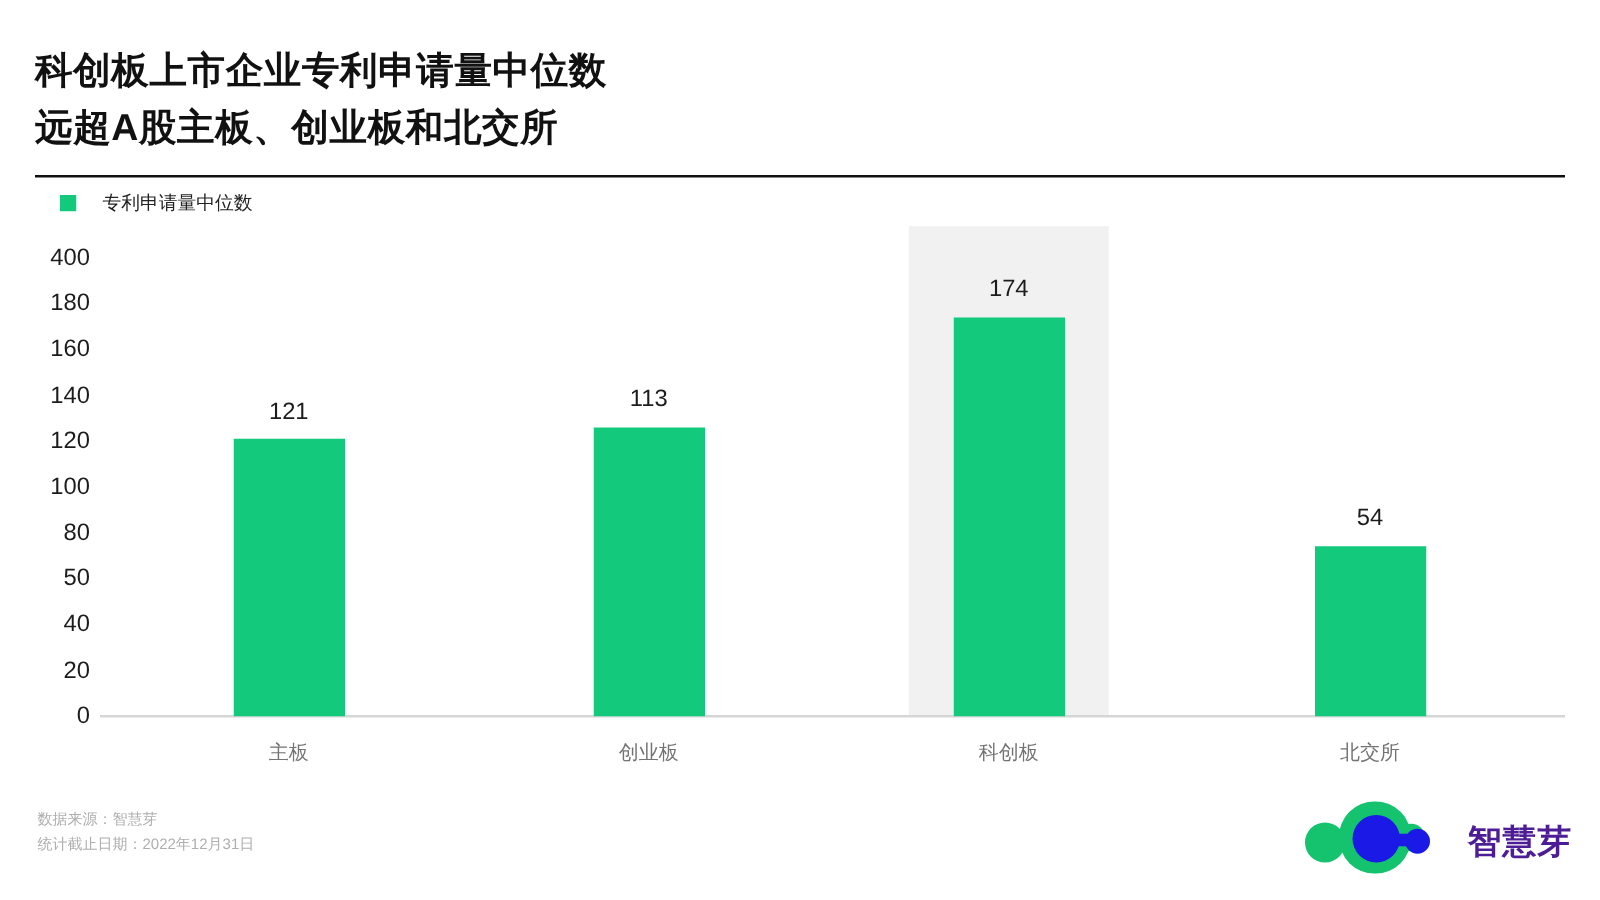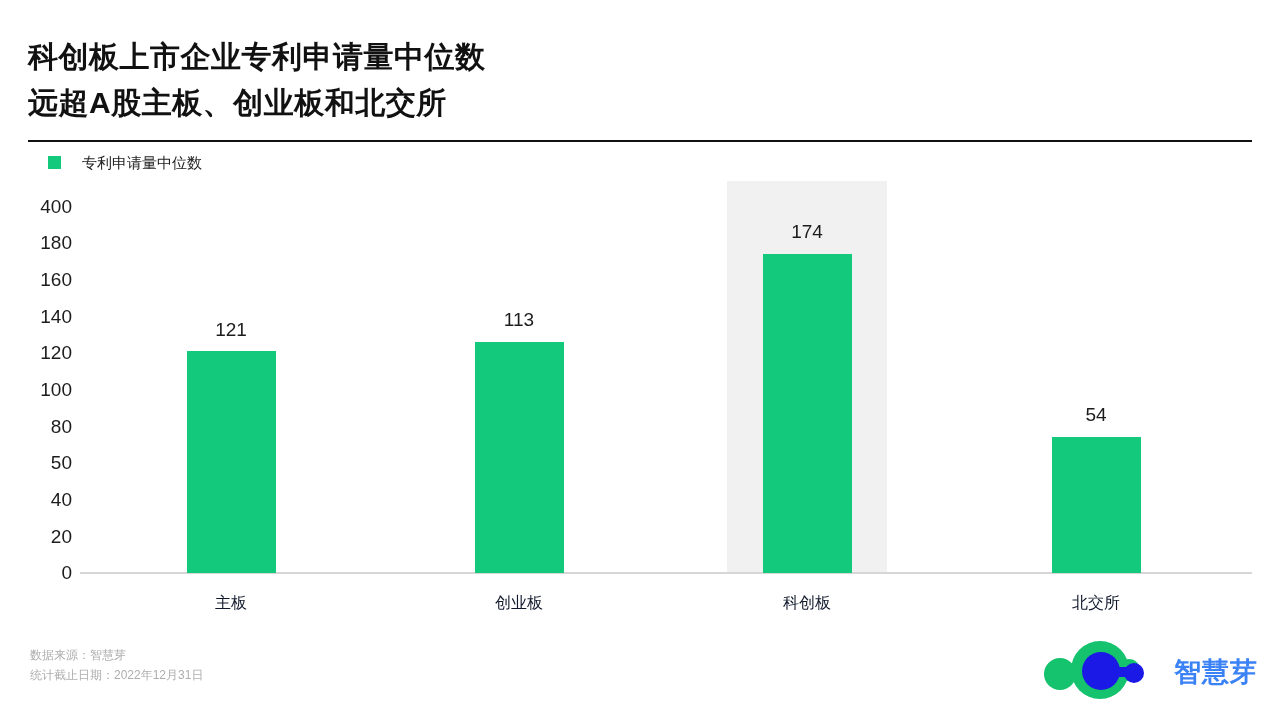--- a/index.html
+++ b/index.html
@@ -109,21 +109,21 @@
   .bar-value {
     position: absolute;
     font-size: 19px;
     color: #1c1c1c;
     text-align: center;
     line-height: 19px;
   }
   .cat-label {
     position: absolute;
     font-size: 16px;
-    color: #0f172a;
+    color: #737373;
     text-align: center;
     line-height: 16px;
   }
 
   
   .footer {
     position: absolute;
     left: 30px;
     top: 645px;
   }
@@ -137,21 +137,21 @@
     position: absolute;
     right: 22px;
     top: 641px;
     display: flex;
     align-items: center;
     gap: 10px;
   }
   .brand-text {
     font-size: 27px;
     font-weight: bold;
-    color: #3b82f6;
+    color: #4c1d95;
     letter-spacing: 1px;
     line-height: 30px;
   }
 </style>
 </head>
 <body>
 
 <div class="page">
 
   <div class="title-block">

